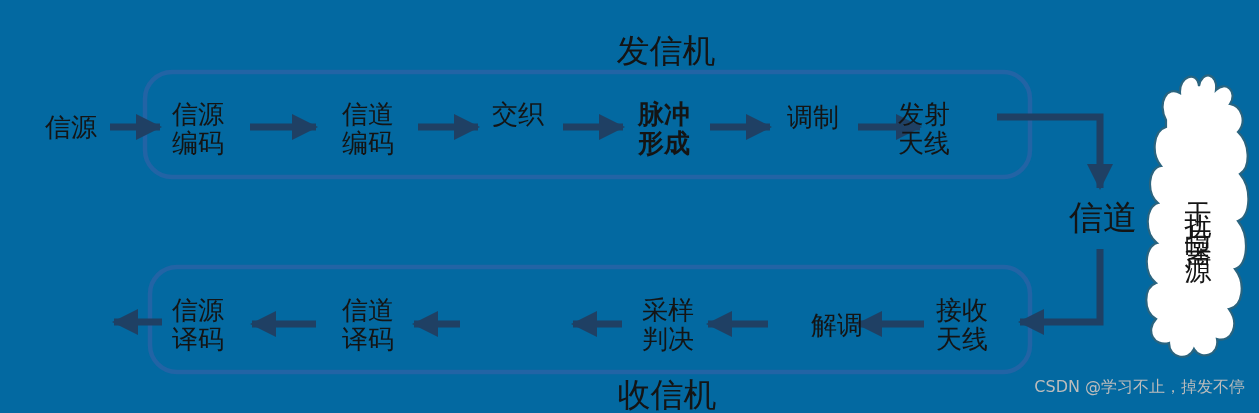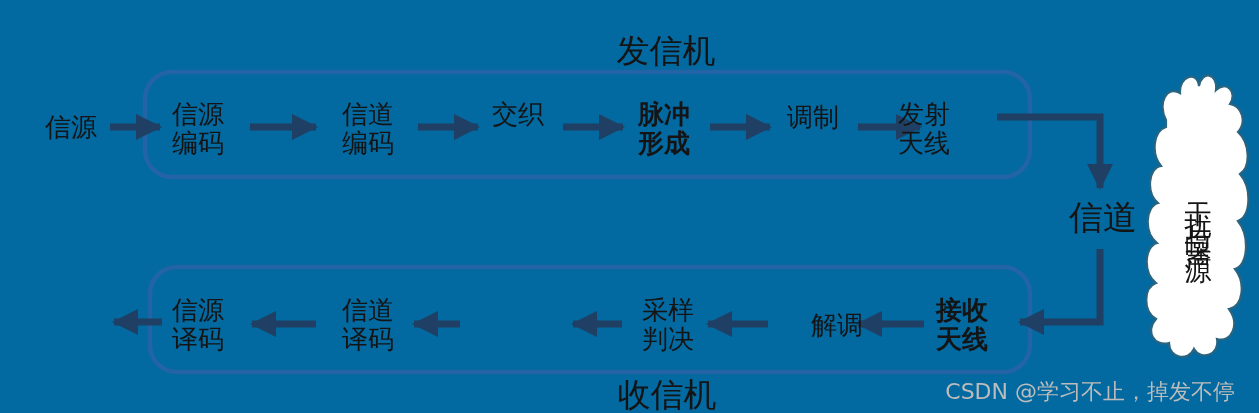--- a/index.html
+++ b/index.html
@@ -40,23 +40,23 @@
     transform:translate(-50%,-50%);
     writing-mode:vertical-rl;
     text-orientation:upright;
     font-size:27px;
     letter-spacing:11px;
     color:#141414;
     white-space:nowrap;
   }
   .watermark{
     position:absolute;
-    right:24px;
+    right:14px;
     top:377px;
-    font-size:22px;
+    font-size:16px;
     color:#bcbcbc;
     white-space:nowrap;
   }
 </style>
 </head>
 <body>
 
 <div id="stage">
 
   <svg id="diagram-svg" width="1259" height="413" viewBox="0 0 1259 413">
@@ -126,20 +126,20 @@
   <div class="label" style="left:924px;top:129px;">发射
 天线</div>
 
   <div class="label" style="left:198px;top:325px;">信源
 译码</div>
   <div class="label" style="left:368px;top:325px;">信道
 译码</div>
   <div class="label" style="left:668px;top:325px;">采样
 判决</div>
   <div class="label" style="left:813px;top:325px;margin-left:24px;">解调</div>
-  <div class="label" style="left:962px;top:325px;font-weight:bold;">接收
+  <div class="label" style="left:962px;top:325px;">接收
 天线</div>
 
   <div class="cloud-text" style="left:1198px;top:214px;">干扰与噪声源</div>
 
   <div class="watermark">CSDN @学习不止，掉发不停</div>
 
 </div>
 
 </body></html>

